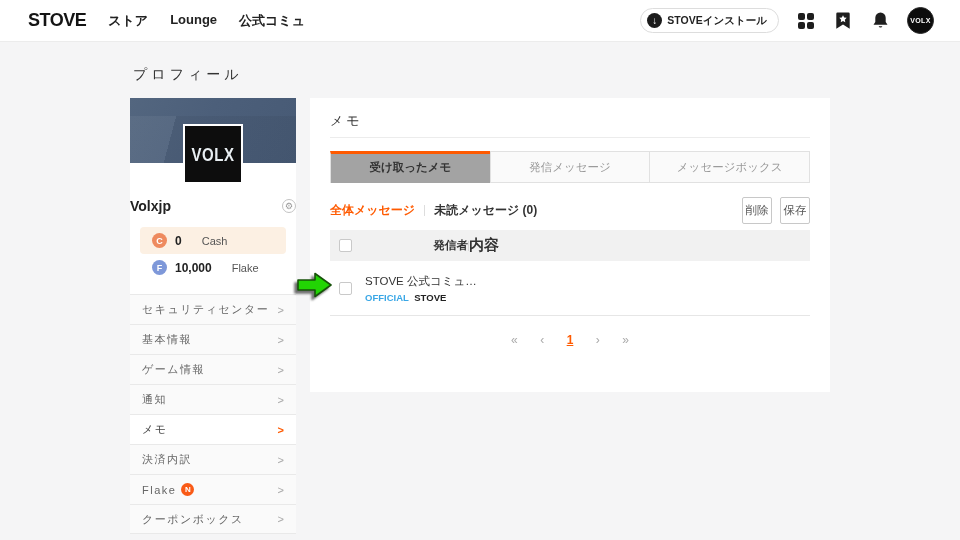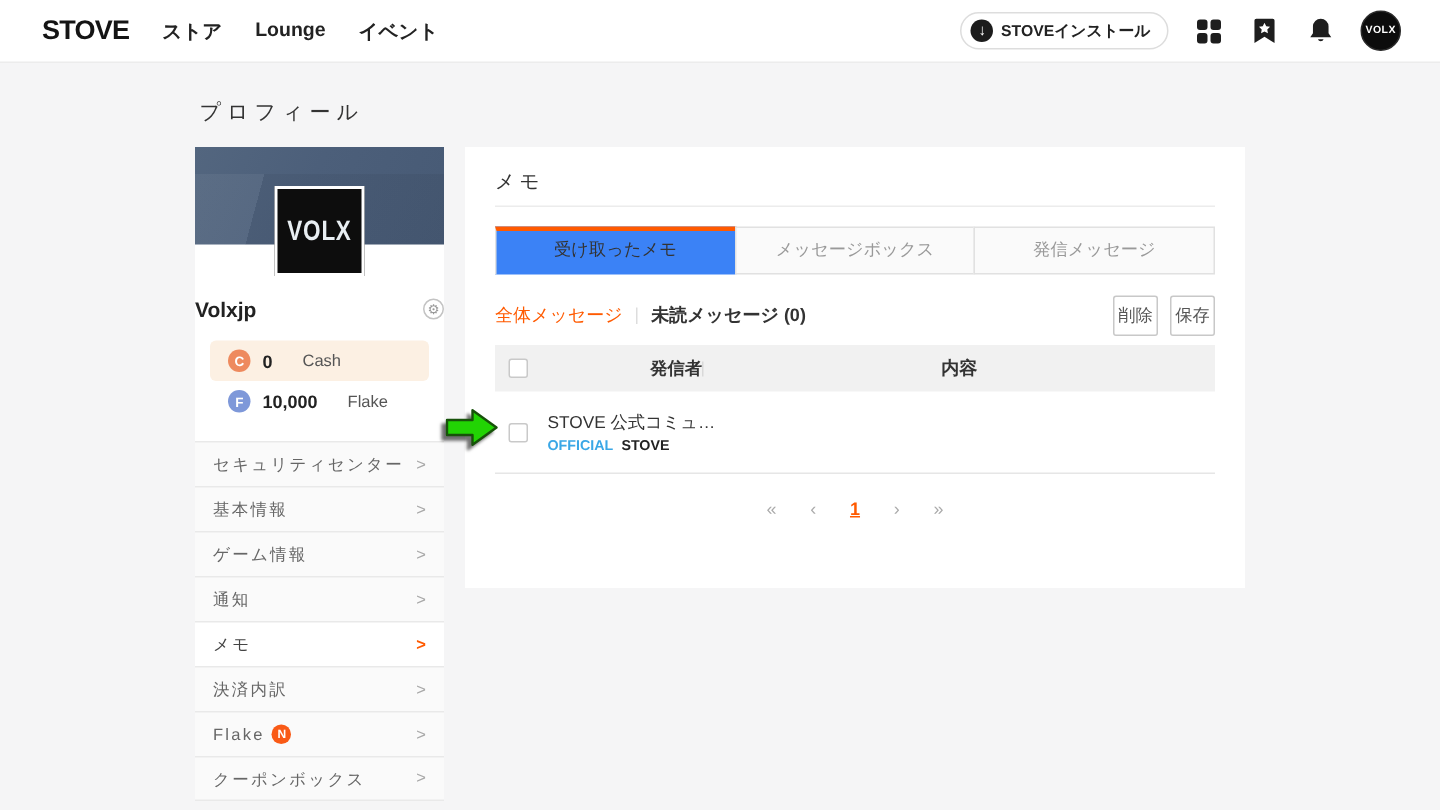--- a/index.html
+++ b/index.html
@@ -107,43 +107,43 @@
     padding-top:14px; height:40px; font-size:13px; letter-spacing:3px; color:#333;
     border-bottom:1px solid #ececec;
   }
   .tabs { display:flex; margin-top:13px; }
   .tab {
     flex:1; height:32px; line-height:30px; text-align:center; font-size:11.5px;
     background:#fafafa; border:1px solid #e1e1e1; color:#999; cursor:pointer; margin-left:-1px;
   }
   .tab:first-child { margin-left:0; }
   .tab.active {
-    background:#3b82f6; color:#333; font-weight:400;
+    background:#a3a3a3; color:#333; font-weight:700;
     border-top:3px solid #ff5a00; border-bottom:none; line-height:27px;
   }
   .filter-row { margin-top:14px; height:27px; display:flex; align-items:center; }
-  .filter-all { font-size:12px; font-weight:400; color:#ff5a00; cursor:pointer; }
+  .filter-all { font-size:12px; font-weight:700; color:#ff5a00; cursor:pointer; }
   .filter-sep { width:1px; height:11px; background:#ddd; margin:0 9px; }
   .filter-unread { font-size:12px; font-weight:700; color:#333; cursor:pointer; }
   .filter-row .btns { margin-left:auto; display:flex; gap:8px; }
   .sq-btn {
     width:30px; height:27px; background:#fff; border:1px solid #c8c8c8; border-radius:2px;
     font-size:11.5px; color:#555; cursor:pointer; font-family:inherit;
   }
   .tbl-head {
     margin-top:6px; height:31px; background:#f1f1f1;
     display:flex; align-items:center;
   }
   .checkbox {
     width:13px; height:13px; background:#fff; border:1px solid #c9c9c9; border-radius:2px;
     margin-left:9px; flex:none; cursor:pointer;
   }
   .col-sender { width:116px; text-align:right; font-size:11.5px; color:#333; font-weight:600; }
   .head-sep { width:1px; height:10px; background:#d9d9d9; }
-  .col-content { flex:1; text-align:center; font-size:12px; color:#333; font-weight:600; }
+  .col-content { flex:1; font-size:15px; color:#333; font-weight:600; }
   .msg-row { height:55px; border-bottom:1px solid #e6e6e6; display:flex; align-items:center; }
   .sender-cell { width:116px; padding-left:13px; }
   .sender-line1 { font-size:11.5px; color:#333; white-space:nowrap; }
   .sender-line2 { margin-top:3px; font-size:9.5px; font-weight:800; }
   .sender-line2 .official { color:#3aa7e6; }
   .sender-line2 .sname { color:#222; margin-left:3px; }
   .content-cell { flex:1; padding-left:10px; cursor:pointer; }
   .msg-text { font-size:12.5px; color:#333; line-height:1.25; }
   .msg-more { font-size:12.5px; color:#333; line-height:1.1; }
   .msg-date { margin-top:5px; font-size:10.5px; color:#9a9a9a; }
@@ -154,21 +154,21 @@
   .green-arrow { position:absolute; left:295px; top:270px; z-index:5; }
 </style>
 </head>
 <body>
 
 <div class="topbar">
   <div class="logo">STOVE</div>
   <div class="topnav">
     <div class="nav-item">ストア</div>
     <div class="nav-item">Lounge</div>
-    <div class="nav-item">イベント</div>
+    <div class="nav-item">公式コミュ</div>
   </div>
   <div class="topbar-right">
     <div class="install-btn">
       <span class="dl-circle">↓</span>
       <span class="install-label">STOVEインストール</span>
     </div>
     <div class="icon-btn">
       <div class="grid-icon">
           <span></span>
           <span></span>
@@ -252,22 +252,22 @@
       <span class="chev">&gt;</span>
     </div>
   </div>
 </div>
 
 <div class="memo-card">
   <div class="memo-title">メモ</div>
 
   <div class="tabs">
     <div class="tab active">受け取ったメモ</div>
+    <div class="tab">発信メッセージ</div>
     <div class="tab">メッセージボックス</div>
-    <div class="tab">発信メッセージ</div>
   </div>
 
   <div class="filter-row">
     <span class="filter-all">全体メッセージ</span>
     <span class="filter-sep"></span>
     <span class="filter-unread">未読メッセージ (0)</span>
     <span class="btns">
       <button class="sq-btn">削除</button>
       <button class="sq-btn">保存</button>
     </span>

